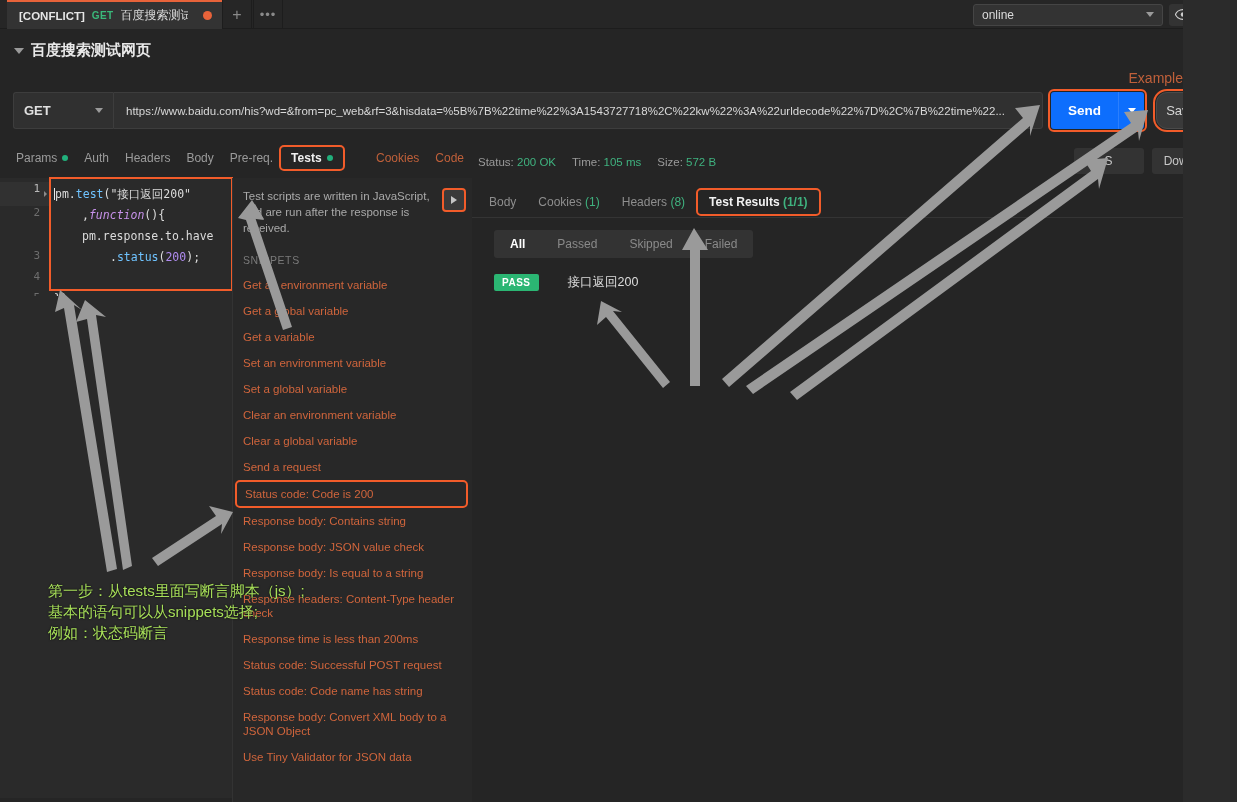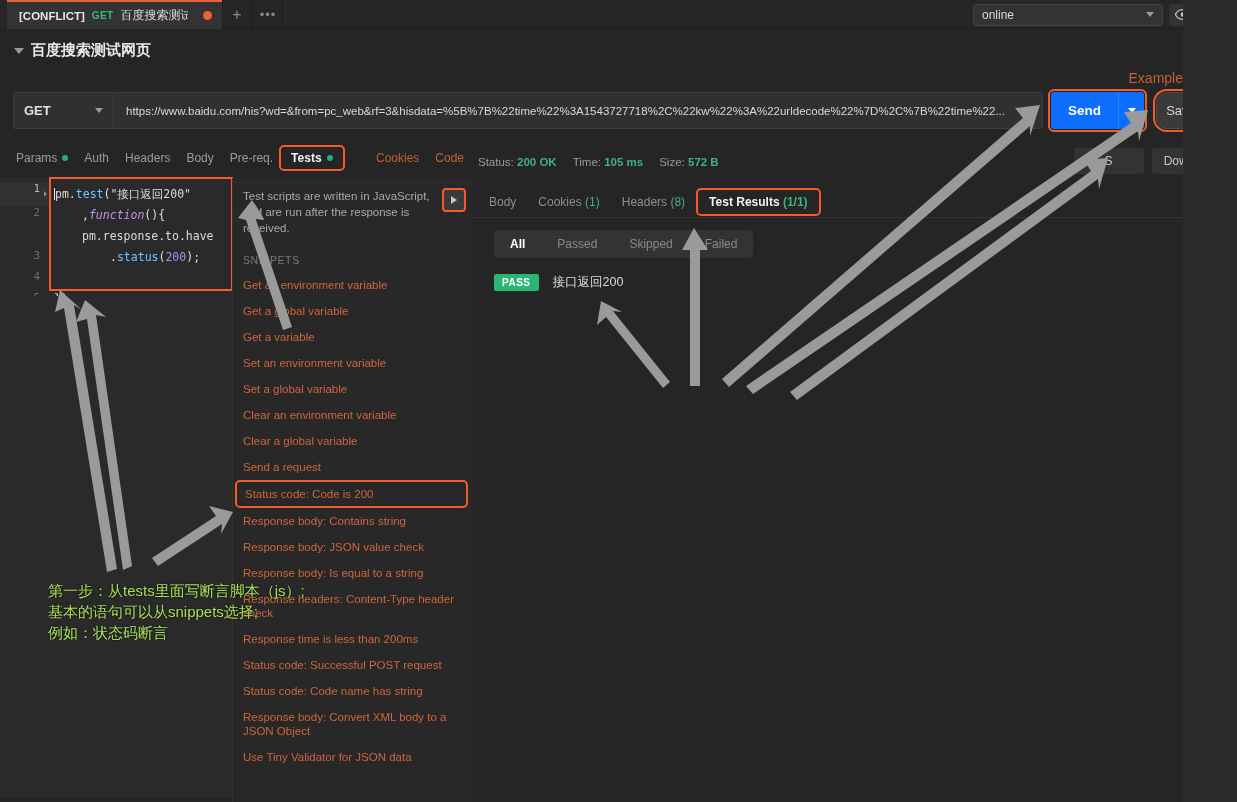--- a/index.html
+++ b/index.html
@@ -178,41 +178,41 @@
     padding: 6px 12px 6px 10px; color: #d0653c; font-size: 11.5px; line-height: 14px;
   }
   .snip-item.sel { outline: 2px solid #f25c2a; border-radius: 3px; margin: 2px 6px 2px 4px; padding: 5px 8px; }
 
   
   .resp-panel {
     position: absolute; left: 472px; top: 142px; width: 765px; height: 660px;
     background: #252525;
   }
   .resp-meta { position: absolute; left: 0; top: 14px; display: flex; gap: 16px; padding-left: 6px; font-size: 11.5px; color: #9a9a9a; }
-  .resp-meta b { font-weight: bold; color: #3fb27f; }
+  .resp-meta b { font-weight: normal; color: #3fb27f; }
   .resp-actions { position: absolute; right: 8px; top: 6px; display: flex; gap: 8px; }
   .rbtn {
     height: 26px; padding: 0 12px; background: #333; border-radius: 3px;
     display: flex; align-items: center; color: #c7c7c7; font-size: 12px;
   }
   .resp-tabs {
     position: absolute; left: 0; top: 44px; width: 765px; height: 32px;
     display: flex; align-items: center; gap: 4px; padding-left: 8px;
     border-bottom: 1px solid #343434;
   }
   .rtab2 { padding: 4px 9px; color: #8e8e8e; font-size: 12px; }
   .rtab2 .cnt { color: #3fb27f; }
   .rtab2.active { color: #f2f2f2; font-weight: bold; outline: 2px solid #f25c2a; border-radius: 3px; padding: 5px 11px; }
   .filter-row {
     position: absolute; left: 22px; top: 88px; height: 28px;
     background: #333333; border-radius: 3px; display: flex; align-items: center;
   }
   .fbtn { padding: 0 16px; height: 28px; display: flex; align-items: center; color: #8a8a8a; font-size: 12px; }
   .fbtn.active { color: #fff; font-weight: bold; }
-  .result-row { position: absolute; left: 22px; top: 132px; display: flex; align-items: center; gap: 14px; }
+  .result-row { position: absolute; left: 22px; top: 132px; display: flex; align-items: center; gap: 29px; }
   .pass-badge {
     background: #2bb673; color: #fff; font-size: 10px; font-weight: bold;
     padding: 3px 8px; border-radius: 2px; letter-spacing: .5px;
   }
   .result-name { color: #dcdcdc; font-size: 12.5px; }
 
   
   .annot {
     position: absolute; color: #a8e05a; font-size: 15px; line-height: 21px;
     white-space: pre; text-shadow: 0 0 2px #000;

